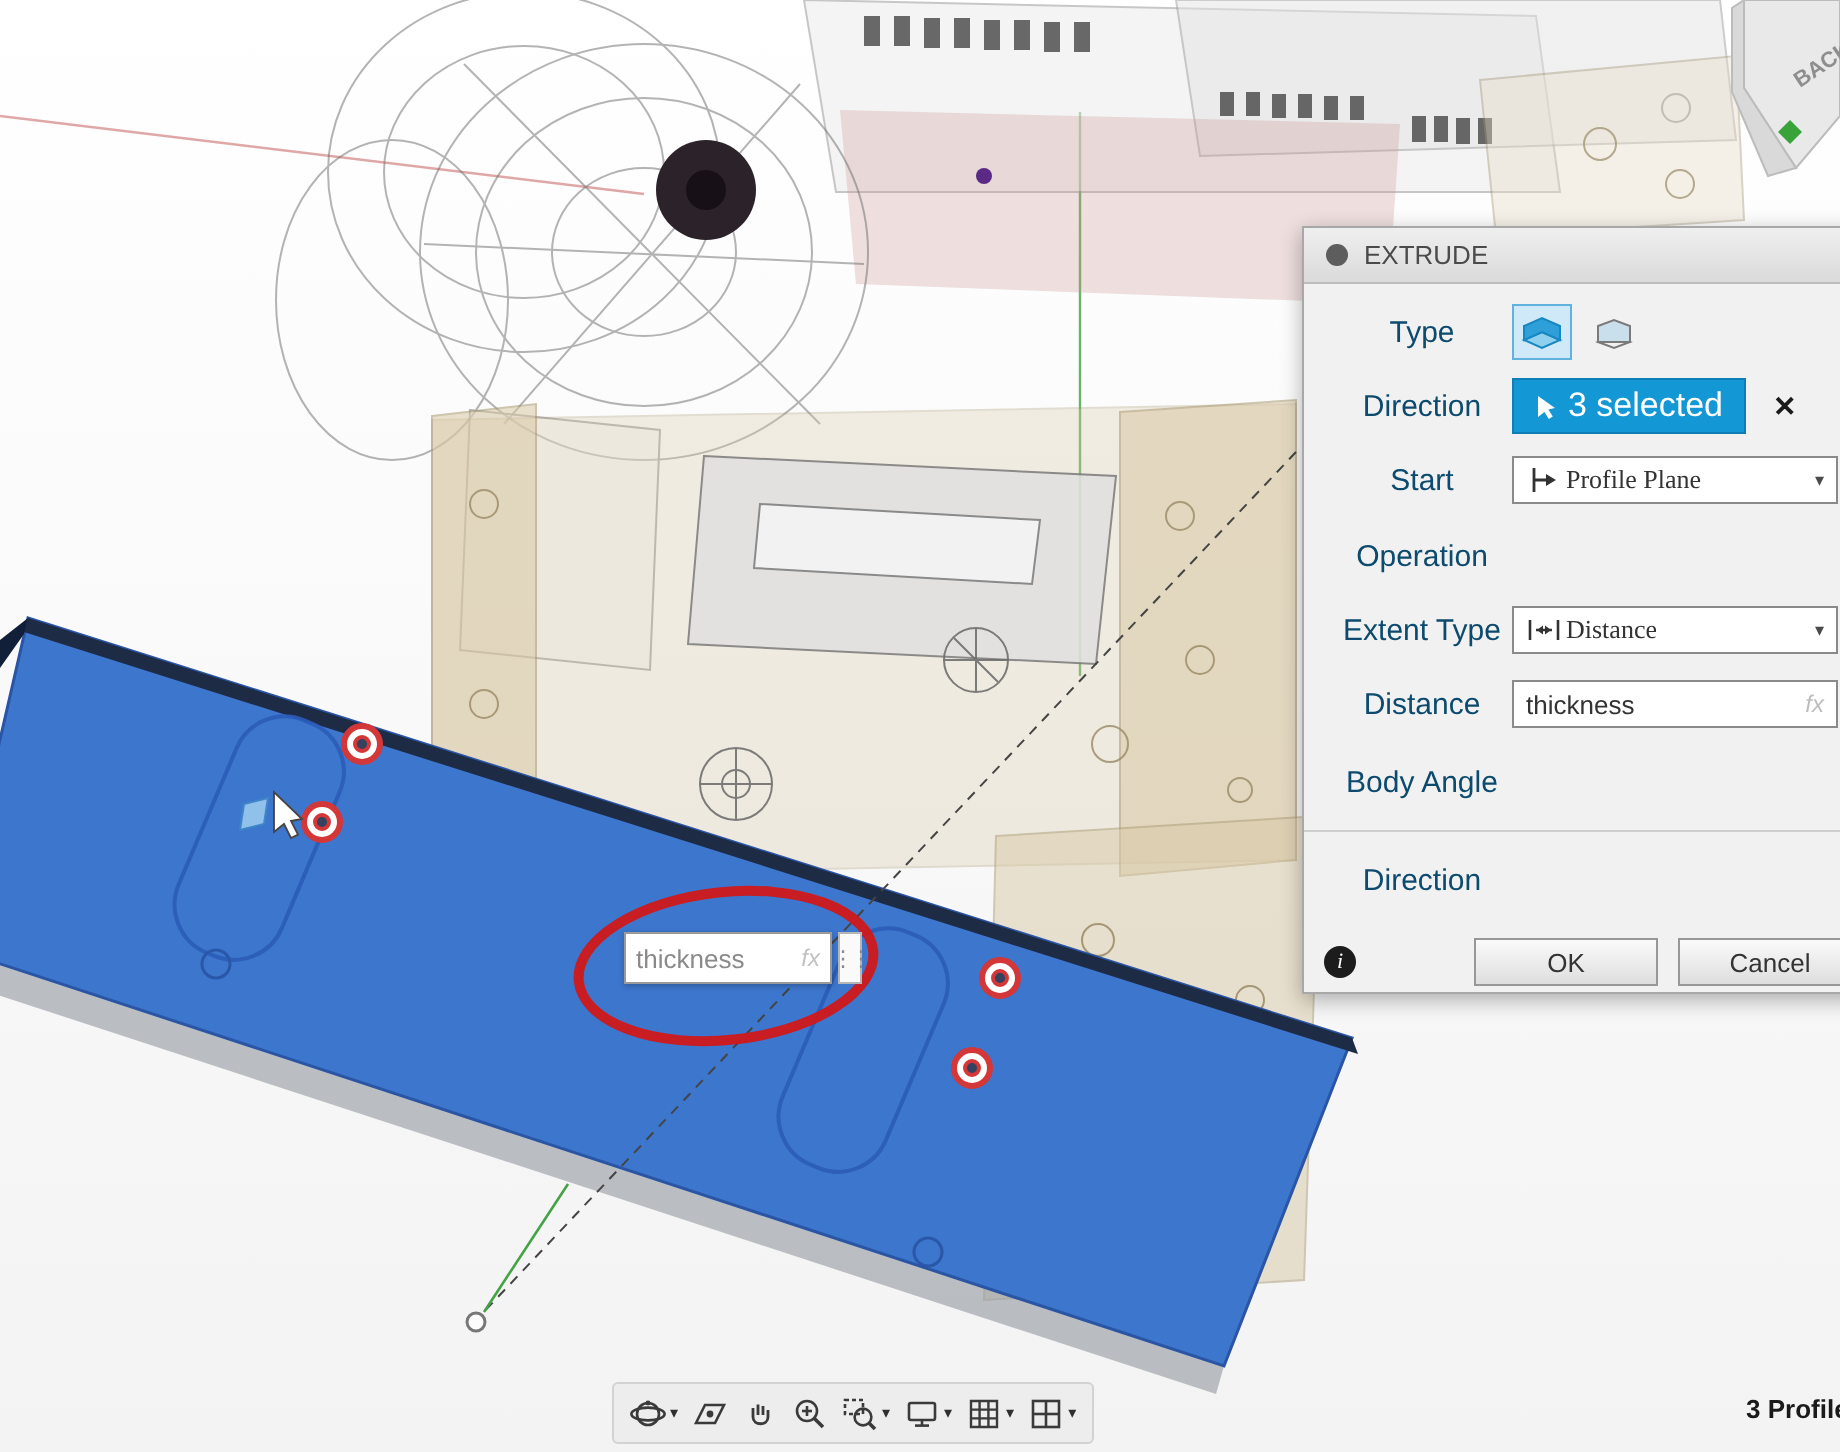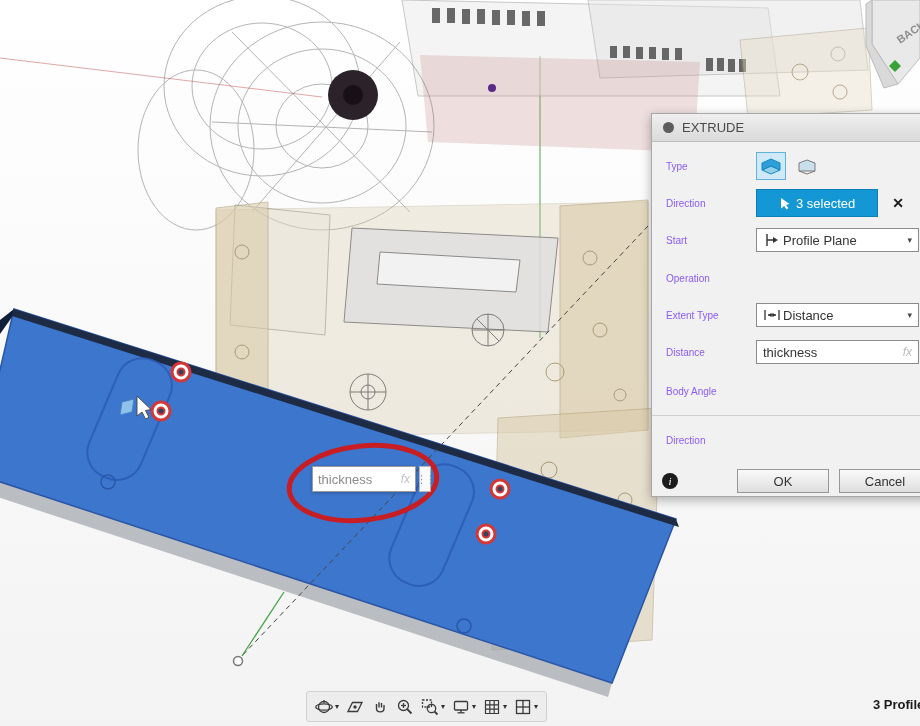--- a/index.html
+++ b/index.html
@@ -22,35 +22,35 @@
   #float-grip::before{content:"\22EE\22EE";}
   #annotation{position:absolute;left:0;top:0;z-index:3;pointer-events:none;}
 
   
   #dialog{position:absolute;left:651px;top:113px;width:281px;height:384px;z-index:6;
     background:#f1f1f1;border:1px solid #a8a8a8;box-shadow:0 3px 10px rgba(0,0,0,.3);box-sizing:border-box;}
   .dlg-header{height:27px;background:linear-gradient(#efefef,#dadada);border-bottom:1px solid #bdbdbd;
     display:flex;align-items:center;gap:8px;padding:0 11px;font-size:13px;color:#4a4a4a;cursor:move;}
   .hdr-dot{width:11px;height:11px;border-radius:50%;background:#5d5d5d;flex:0 0 auto;}
   .drow{position:absolute;left:0;width:100%;height:30px;display:flex;align-items:center;padding-left:14px;box-sizing:border-box;}
-  .dlabel{width:90px;font-size:10px;color:#8b5cf6;flex:0 0 auto;}
+  .dlabel{width:90px;font-size:15px;color:#0c4a6e;flex:0 0 auto;text-align:center;}
   .dropdown{display:flex;align-items:center;width:163px;height:24px;background:#fff;border:1px solid #8a8a8a;
-    box-sizing:border-box;font-size:13px;color:#333;padding:0 2px 0 4px;cursor:pointer;}
+    box-sizing:border-box;font-size:13px;color:#333;padding:0 2px 0 4px;cursor:pointer;font-family:Liberation Serif, serif;}
   .dd-icon{width:22px;display:flex;justify-content:center;flex:0 0 auto;}
   .dd-text{white-space:nowrap;overflow:hidden;}
   .dd-caret{margin-left:auto;color:#4a4a4a;font-size:9px;padding:0 4px;}
   .dd-caret::before{content:"\25BE";}
   .field{display:flex;align-items:center;width:163px;height:24px;background:#fff;border:1px solid #8a8a8a;
     box-sizing:border-box;font-size:13px;color:#333;padding:0 6px;}
   .field .fx{margin-left:auto;font-style:italic;color:#bdbdbd;font-size:12px;}
   .type-btn{display:flex;align-items:center;justify-content:center;width:30px;height:28px;margin-right:6px;
     background:transparent;border:1px solid transparent;padding:0;cursor:pointer;}
   .type-btn.selected{background:#cfe9f8;border:1px solid #5fb3de;}
-  .chip{display:flex;align-items:center;gap:6px;height:26px;padding:0 22px;background:#1397d5;border:1px solid #0d7fb4;
-    color:#fff;font-size:13px;cursor:pointer;}
+  .chip{display:flex;align-items:center;gap:6px;height:26px;padding:0 10px;background:#1397d5;border:1px solid #0d7fb4;
+    color:#fff;font-size:17px;cursor:pointer;}
   .close-x{margin-left:14px;color:#1a1a1a;font-size:14px;font-weight:bold;cursor:pointer;}
   .close-x::before{content:"\2715";}
   .dsep{position:absolute;left:0;top:301px;width:100%;height:1px;background:#cfcfcf;}
   .dfooter{position:absolute;left:0;top:354px;width:100%;height:26px;display:flex;align-items:center;
     padding-left:10px;box-sizing:border-box;}
   .info-dot{width:16px;height:16px;border-radius:50%;background:#1c1c1c;color:#fff;display:flex;align-items:center;
     justify-content:center;font-size:11px;font-style:italic;font-family:"Liberation Serif",serif;cursor:pointer;}
   .info-dot::before{content:"i";}
   .dlg-btn{width:92px;height:24px;background:linear-gradient(#fafafa,#dedede);border:1px solid #979797;
     font-size:13px;color:#333;font-family:"Liberation Sans",sans-serif;cursor:pointer;}

